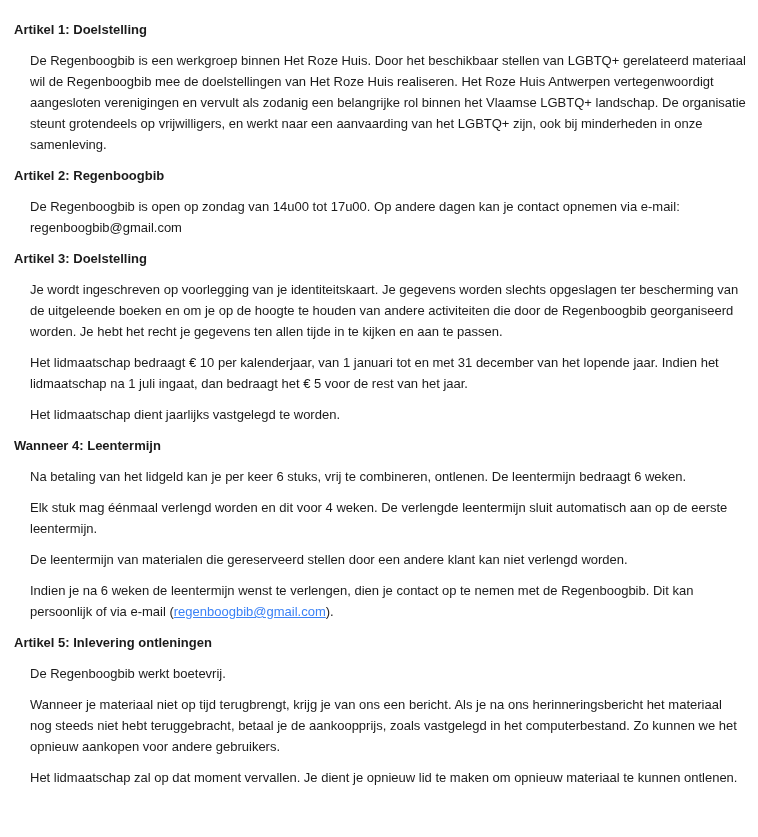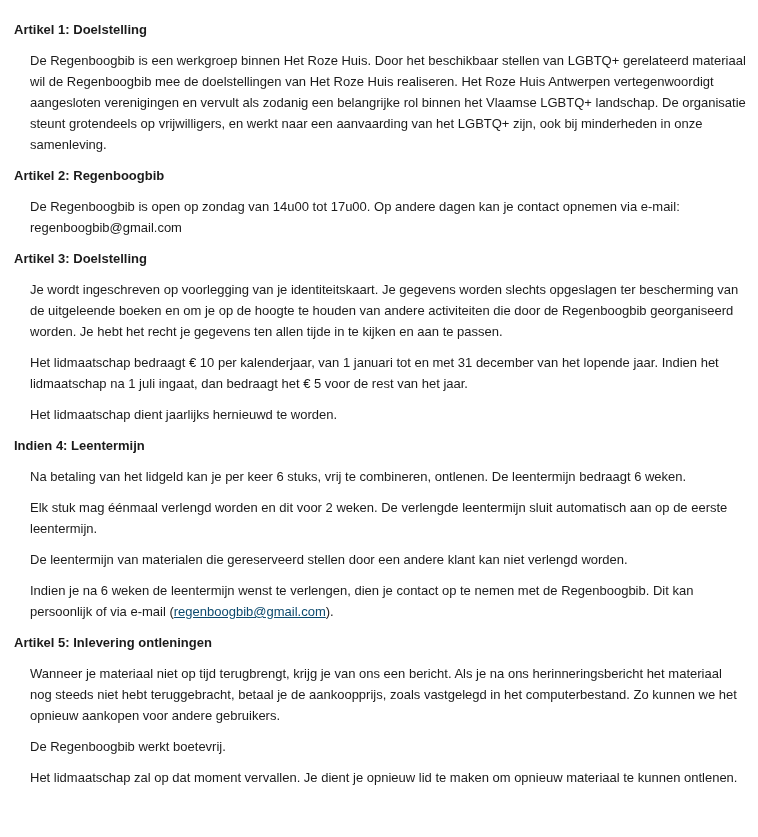--- a/index.html
+++ b/index.html
@@ -25,45 +25,45 @@
   }
   .article-heading {
     font-size: 13px;
     font-weight: bold;
     margin: 0 0 10px 0;
   }
   .para {
     margin: 0 0 10px 16px;
   }
   .email-link {
-    color: #0c4a6e;
+    color: #3b82f6;
     text-decoration: underline;
     cursor: pointer;
   }
 </style>
 </head>
 <body>
 
 <div class="page">
 
   <h2 class="article-heading">Artikel 1: Doelstelling</h2>
   <p class="para">De Regenboogbib is een werkgroep binnen Het Roze Huis. Door het beschikbaar stellen van LGBTQ+ gerelateerd materiaal wil de Regenboogbib mee de doelstellingen van Het Roze Huis realiseren. Het Roze Huis Antwerpen vertegenwoordigt aangesloten verenigingen en vervult als zodanig een belangrijke rol binnen het Vlaamse LGBTQ+ landschap. De organisatie steunt grotendeels op vrijwilligers, en werkt naar een aanvaarding van het LGBTQ+ zijn, ook bij minderheden in onze samenleving.</p>
 
   <h2 class="article-heading">Artikel 2: Regenboogbib</h2>
   <p class="para">De Regenboogbib is open op zondag van 14u00 tot 17u00. Op andere dagen kan je contact opnemen via e-mail: regenboogbib@gmail.com</p>
 
   <h2 class="article-heading">Artikel 3: Doelstelling</h2>
   <p class="para">Je wordt ingeschreven op voorlegging van je identiteitskaart. Je gegevens worden slechts opgeslagen ter bescherming van de uitgeleende boeken en om je op de hoogte te houden van andere activiteiten die door de Regenboogbib georganiseerd worden. Je hebt het recht je gegevens ten allen tijde in te kijken en aan te passen.</p>
   <p class="para">Het lidmaatschap bedraagt € 10 per kalenderjaar, van 1 januari tot en met 31 december van het lopende jaar. Indien het lidmaatschap na 1 juli ingaat, dan bedraagt het € 5 voor de rest van het jaar.</p>
-  <p class="para">Het lidmaatschap dient jaarlijks hernieuwd te worden.</p>
+  <p class="para">Het lidmaatschap dient jaarlijks vastgelegd te worden.</p>
 
-  <h2 class="article-heading">Indien 4: Leentermijn</h2>
+  <h2 class="article-heading">Wanneer 4: Leentermijn</h2>
   <p class="para">Na betaling van het lidgeld kan je per keer 6 stuks, vrij te combineren, ontlenen. De leentermijn bedraagt 6 weken.</p>
-  <p class="para">Elk stuk mag éénmaal verlengd worden en dit voor 2 weken. De verlengde leentermijn sluit automatisch aan op de eerste leentermijn.</p>
+  <p class="para">Elk stuk mag éénmaal verlengd worden en dit voor 4 weken. De verlengde leentermijn sluit automatisch aan op de eerste leentermijn.</p>
   <p class="para">De leentermijn van materialen die gereserveerd stellen door een andere klant kan niet verlengd worden.</p>
   <p class="para"><span>Indien je na 6 weken de leentermijn wenst te verlengen, dien je contact op te nemen met de Regenboogbib. Dit kan persoonlijk of via e-mail (</span><a class="email-link">regenboogbib@gmail.com</a><span>).</span></p>
 
   <h2 class="article-heading">Artikel 5: Inlevering ontleningen</h2>
+  <p class="para">De Regenboogbib werkt boetevrij.</p>
   <p class="para">Wanneer je materiaal niet op tijd terugbrengt, krijg je van ons een bericht. Als je na ons herinneringsbericht het materiaal nog steeds niet hebt teruggebracht, betaal je de aankoopprijs, zoals vastgelegd in het computerbestand. Zo kunnen we het opnieuw aankopen voor andere gebruikers.</p>
-  <p class="para">De Regenboogbib werkt boetevrij.</p>
   <p class="para">Het lidmaatschap zal op dat moment vervallen. Je dient je opnieuw lid te maken om opnieuw materiaal te kunnen ontlenen.</p>
 
 </div>
 
 </body></html>

